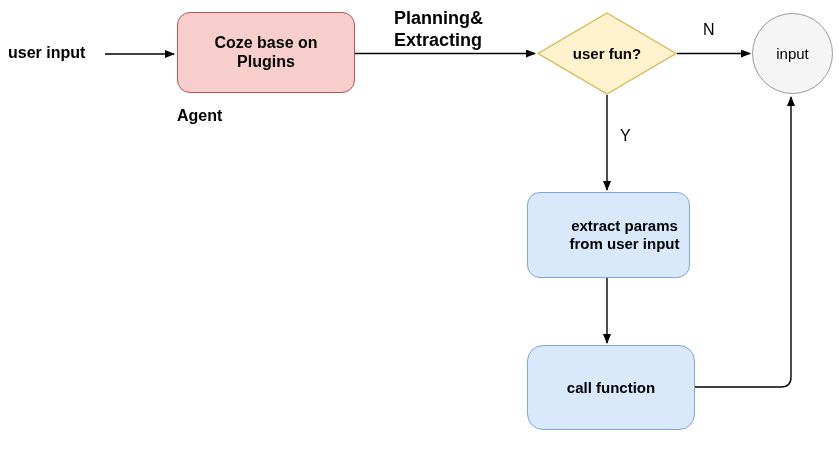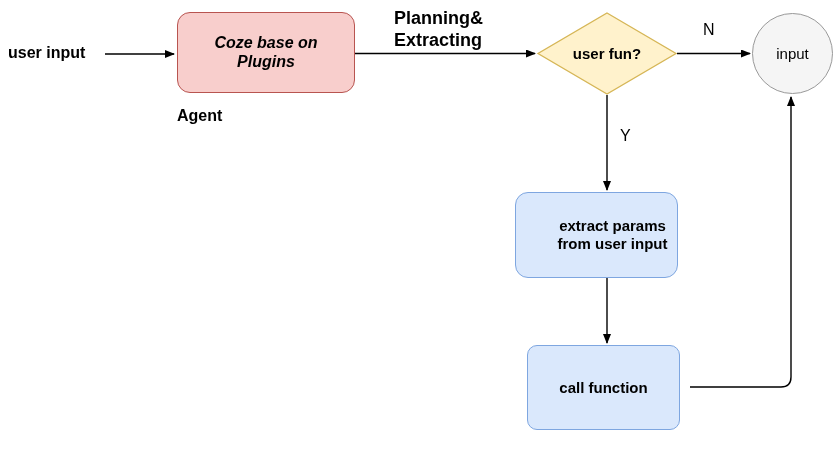--- a/index.html
+++ b/index.html
@@ -62,38 +62,38 @@
     top: 13px;
     width: 81px;
     height: 81px;
     background: #f5f5f5;
     border: 1.3px solid #999999;
     border-radius: 50%;
     font-size: 15px;
     font-weight: normal;
   }
   .node-extract {
-    left: 515px;
+    left: 527px;
     top: 192px;
     width: 163px;
     height: 86px;
     background: #dae8fc;
     border: 1.3px solid #7ea6e0;
     border-radius: 13px;
     font-size: 15px;
     padding-left: 32px;
   }
   .node-callfn {
     left: 527px;
     top: 345px;
-    width: 153px;
+    width: 168px;
     height: 85px;
     background: #dae8fc;
     border: 1.3px solid #7ea6e0;
-    border-radius: 10px;
+    border-radius: 16px;
     font-size: 15px;
   }
   .edge-label {
     position: absolute;
     color: #000000;
     white-space: pre;
     line-height: 1.2;
   }
   .lbl-userinput {
     left: 8px;
@@ -148,21 +148,21 @@
     <line x1="677" y1="53.5" x2="750" y2="53.5" stroke="#000000" stroke-width="1.4" marker-end="url(#arrowhead)"></line>
 
     <line x1="607" y1="95" x2="607" y2="190" stroke="#000000" stroke-width="1.4" marker-end="url(#arrowhead)"></line>
 
     <line x1="607" y1="278" x2="607" y2="343" stroke="#000000" stroke-width="1.4" marker-end="url(#arrowhead)"></line>
 
     <path d="M690,387 L781,387 Q791,387 791,377 L791,97" fill="none" stroke="#000000" stroke-width="1.4" marker-end="url(#arrowhead)"></path>
   </svg>
 
   <div class="node node-agent">
-    <span style="white-space:pre-line;font-style:italic;">Coze base on
+    <span style="white-space:pre-line;">Coze base on
 Plugins</span>
   </div>
   <div class="edge-label lbl-agent">Agent</div>
 
   <div class="node node-decision">
     <span class="diamond-label">user fun?</span>
   </div>
 
   <div class="node node-output">
     <span>input</span>

